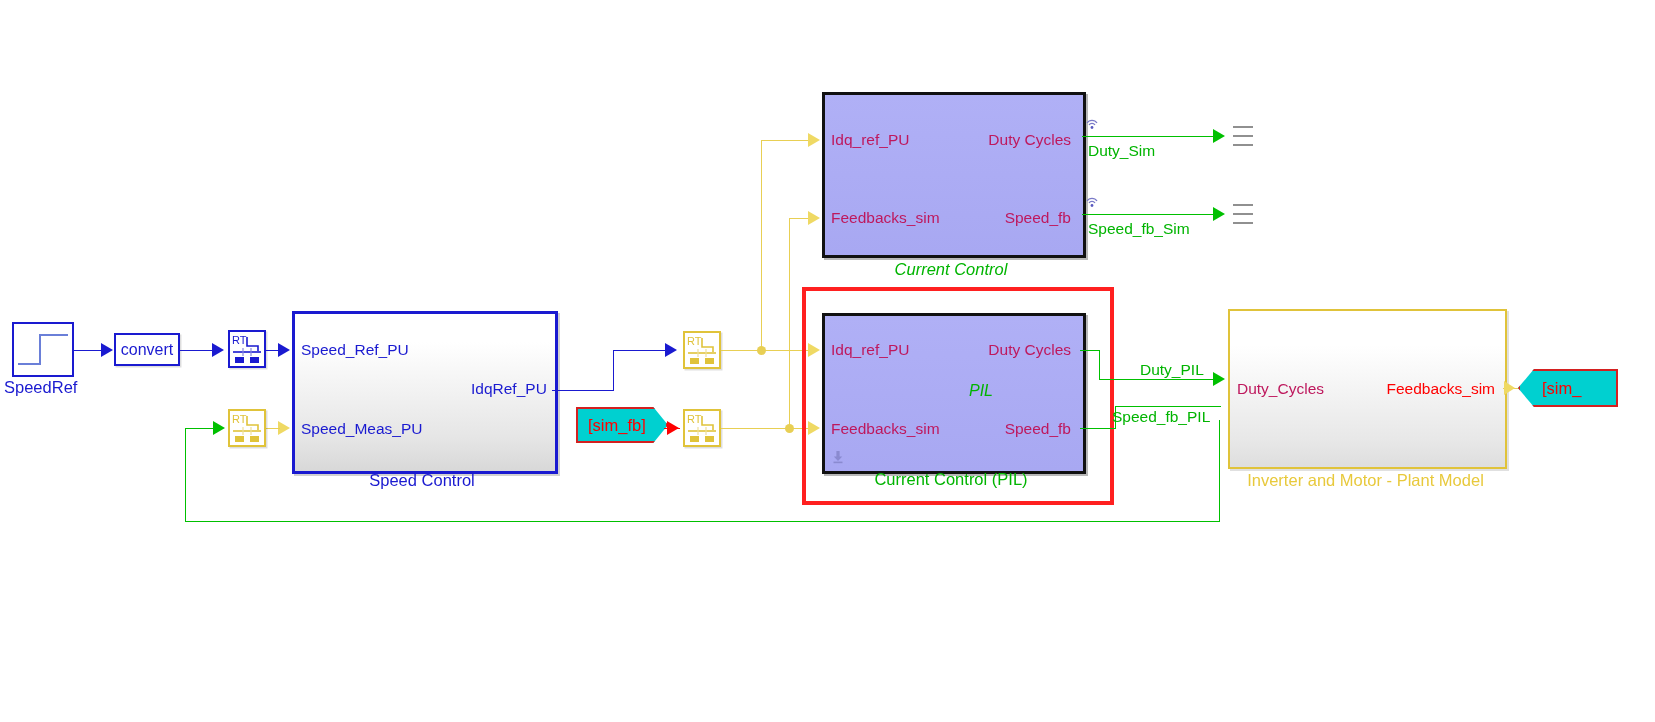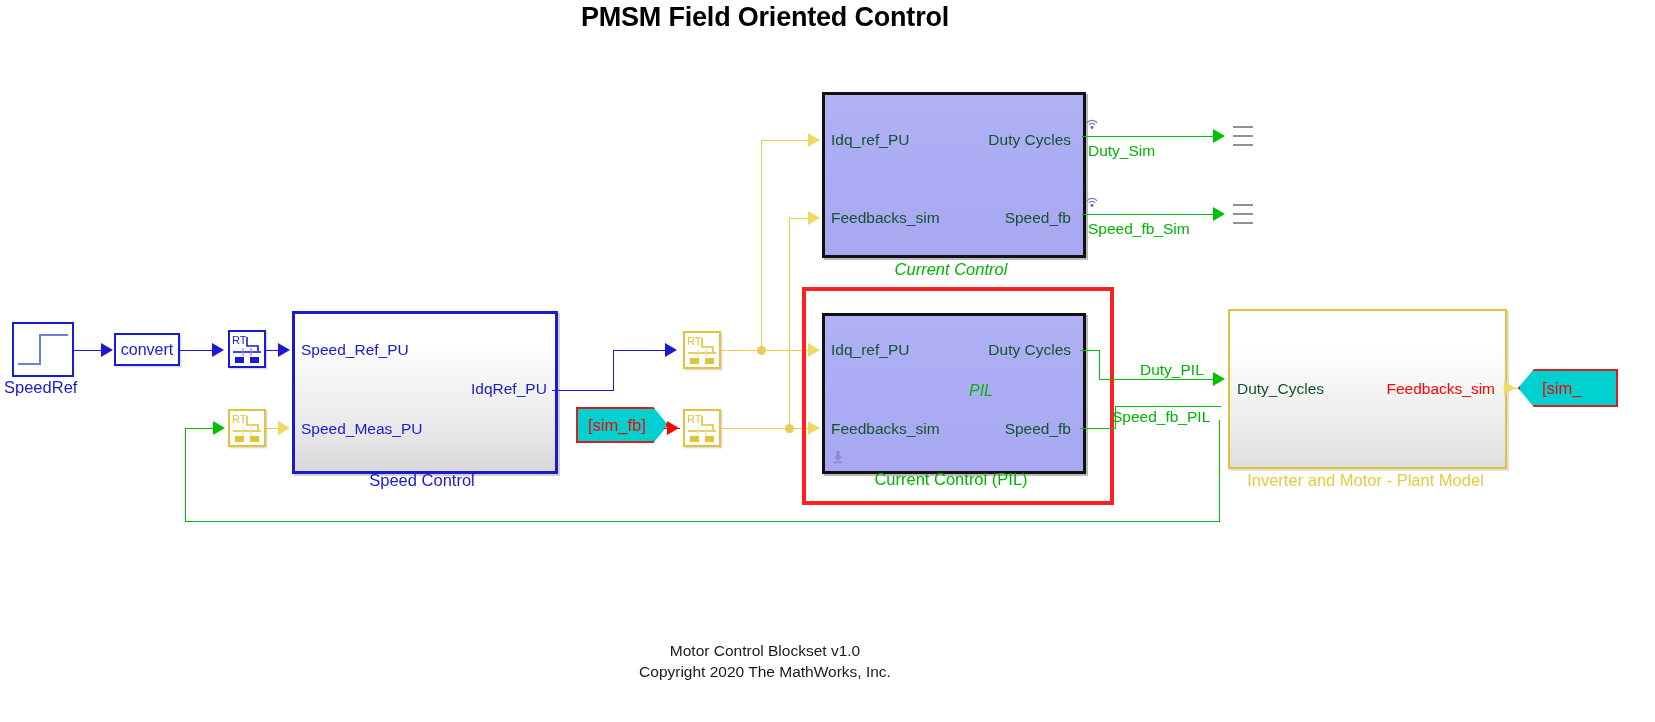--- a/index.html
+++ b/index.html
@@ -43,21 +43,21 @@
     background: linear-gradient(180deg, #ffffff 0%, #ffffff 22%, #e8e8e8 82%, #dedede 100%);
     box-shadow: 2px 2px 0 rgba(0,0,0,0.12);
   }
 
   .port-label {
     position: absolute;
     font-size: 15.5px;
     white-space: nowrap;
     line-height: 1;
   }
-  .pl-green { color: #14532d; }
+  .pl-green { color: #be185d; }
   .pl-blue  { color: #1a1ad0; }
   .pl-red   { color: #ff0000; }
 
   .blk-caption {
     position: absolute;
     font-size: 16.5px;
     white-space: nowrap;
     text-align: center;
     line-height: 1;
   }
@@ -220,21 +220,20 @@
   }
 
   
   .antenna { position: absolute; width: 16px; height: 14px; }
 </style>
 </head>
 <body>
 
 <div id="canvas">
 
-  <div class="abs" id="diagram-title">PMSM Field Oriented Control</div>
 
   <div class="abs step-blk" style="left:12px; top:322px; width:62px; height:55px;">
     <svg width="58" height="51" viewBox="0 0 58 51" style="display:block;">
       <polyline points="4,40 26,40 26,11 54,11" fill="none" stroke="#6a7fd8" stroke-width="2"></polyline>
     </svg>
   </div>
   <div class="src-caption" style="left:4px; top:378px;">SpeedRef</div>
 
   <div class="ln h c-blue abs" style="left:74px; top:350px; width:28px;"></div>
   <div class="arrow a-blue abs" style="left:101px; top:343px;"></div>
@@ -410,18 +409,14 @@
   <div class="port-label pl-green" style="left:1237px; top:381px;">Duty_Cycles</div>
   <div class="port-label pl-red" style="left:1363px; top:381px; width:132px; text-align:right;">Feedbacks_sim</div>
   <div class="blk-caption cap-yellow" style="left:1228px; top:472px; width:275px;">Inverter and Motor - Plant Model</div>
 
   <div class="ln h c-yellow abs" style="left:1503px; top:388px; width:18px;"></div>
   <div class="arrow abs" style="left:1504px; top:381px; border-left:11px solid #efd964;"></div>
 
   <div class="abs tag tag-goto" style="left:1518px; top:369px; width:100px; height:38px;">[sim_</div>
 
 
-  <div class="abs" id="footer">
-    <div>Motor Control Blockset v1.0</div>
-    <div>Copyright 2020 The MathWorks, Inc.</div>
-  </div>
 
 </div>
 
 </body></html>

